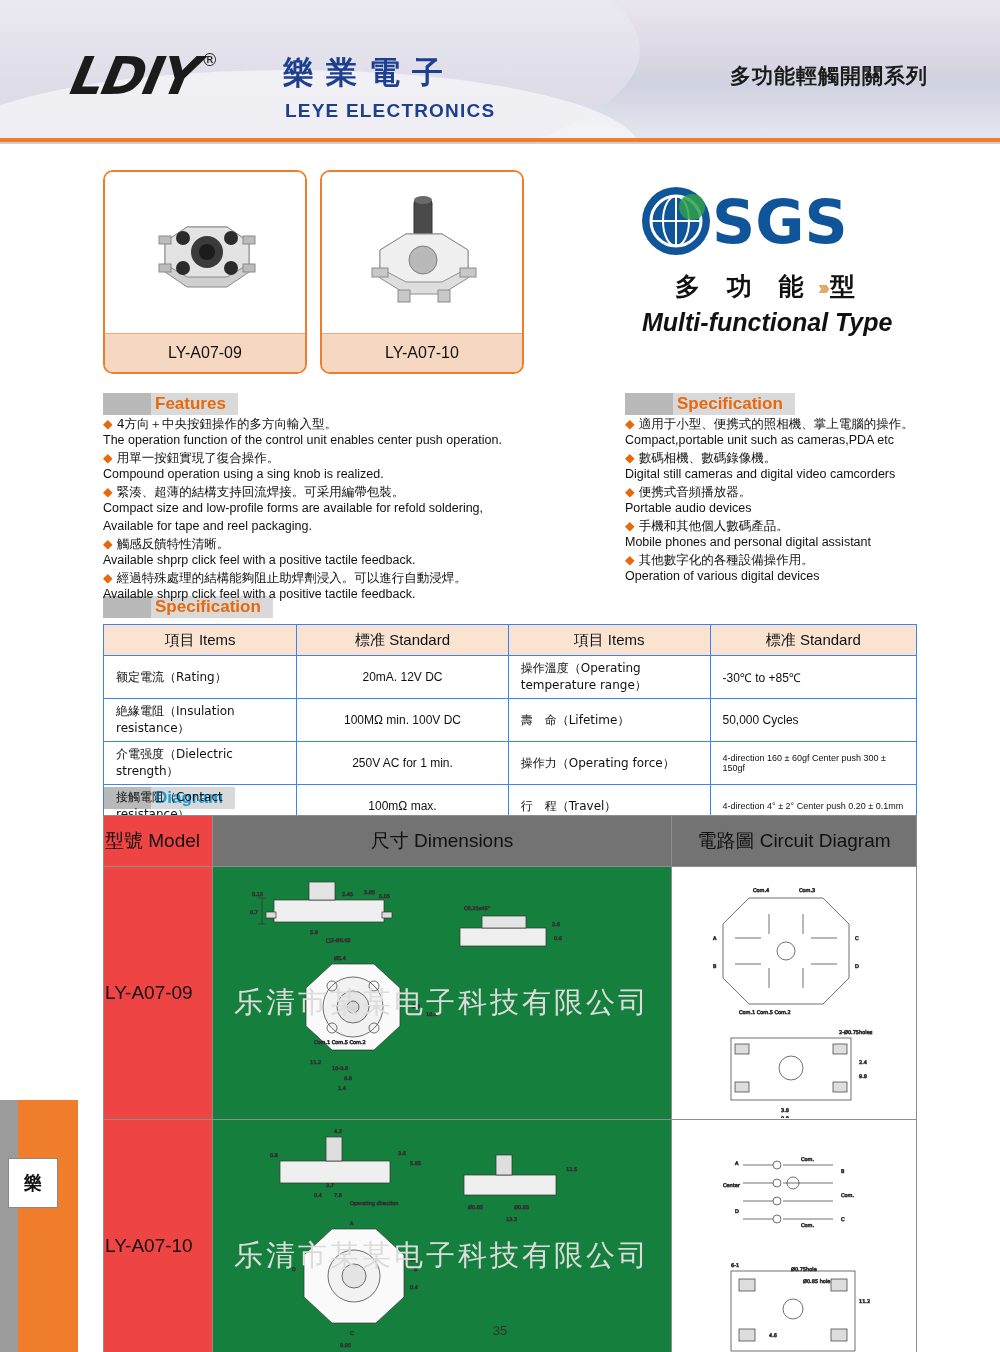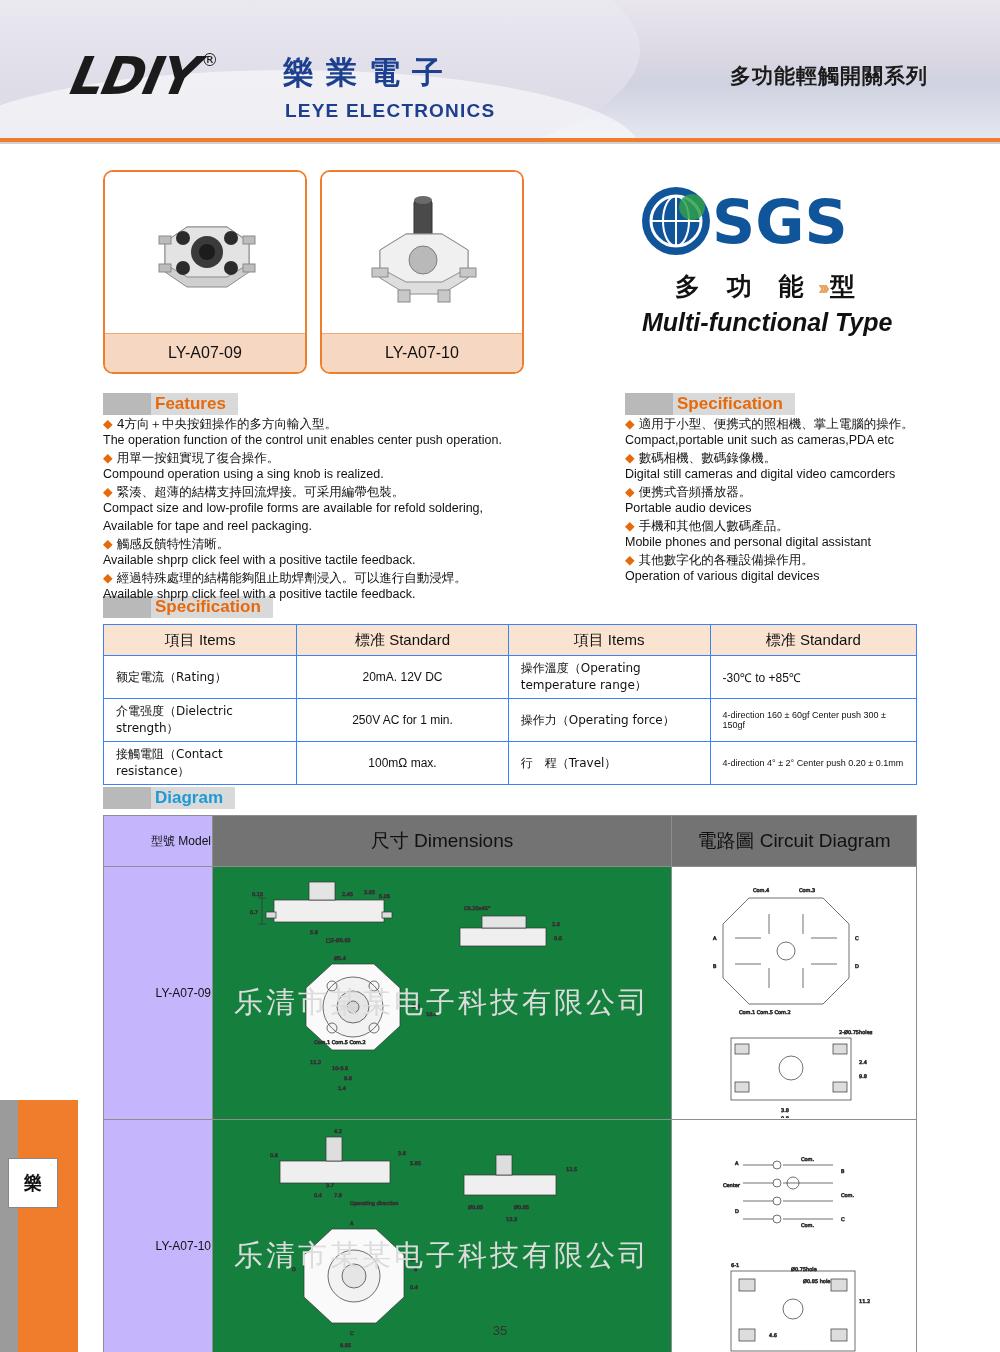--- a/index.html
+++ b/index.html
@@ -114,21 +114,21 @@
   .spec .ctr{text-align:center;}
   .cn{font-family:"DejaVu Sans",sans-serif;}
   .tiny{font-size:9px;}
 
   
   .diag{
     position:absolute;left:103px;top:815px;width:814px;border-collapse:collapse;
   }
   .diag td{border:1px solid #8e8e8e;vertical-align:middle;}
   .diag thead td{background:#737373;text-align:center;font-size:19px;height:48px;}
-  .diag .modelcell{width:114px;background:#c4b5fd;text-align:right;font-size:12px;}
+  .diag .modelcell{width:114px;background:#ef4444;text-align:left;font-size:19px;}
   .diag .dimcell{width:456px;height:250px;position:relative;background:#15803d;}
   .diag .cirCell{width:242px;position:relative;background:#fff;}
   .watermark{
     position:absolute;left:0;top:46%;width:100%;text-align:center;
     font-size:29px;color:#dcdcdc;letter-spacing:3px;font-family:"DejaVu Sans",sans-serif;
     pointer-events:none;
   }
   .pageno{position:absolute;left:0;bottom:14px;width:1000px;text-align:center;font-size:13px;color:#333;}
   svg{display:block;}
 </style>
@@ -262,20 +262,26 @@
       <td class="k2">項目 Items</td>
       <td class="v2">標准 Standard</td>
     </tr>
   </thead>
   <tbody>
     <tr>
       <td class="cn">额定電流（Rating）</td>
       <td class="ctr">20mA. 12V DC</td>
       <td class="cn">操作溫度（Operating temperature range）</td>
       <td>-30℃ to +85℃</td>
+    </tr>
+    <tr>
+      <td class="cn">絶緣電阻（Insulation resistance）</td>
+      <td class="ctr">100MΩ min. 100V DC</td>
+      <td class="cn">壽　命（Lifetime）</td>
+      <td>50,000 Cycles</td>
     </tr>
     <tr>
       <td class="cn">介電强度（Dielectric strength）</td>
       <td class="ctr">250V AC for 1 min.</td>
       <td class="cn">操作力（Operating force）</td>
       <td class="tiny">4-direction 160 ± 60gf  Center push 300 ± 150gf</td>
     </tr>
     <tr>
       <td class="cn">接觸電阻（Contact resistance）</td>
       <td class="ctr">100mΩ max.</td>

